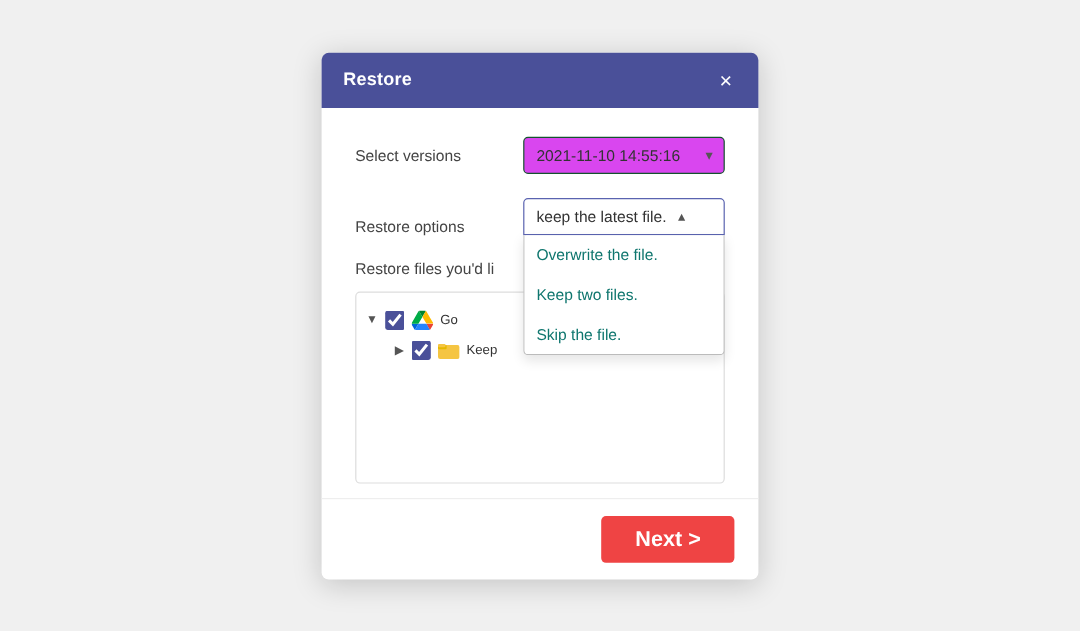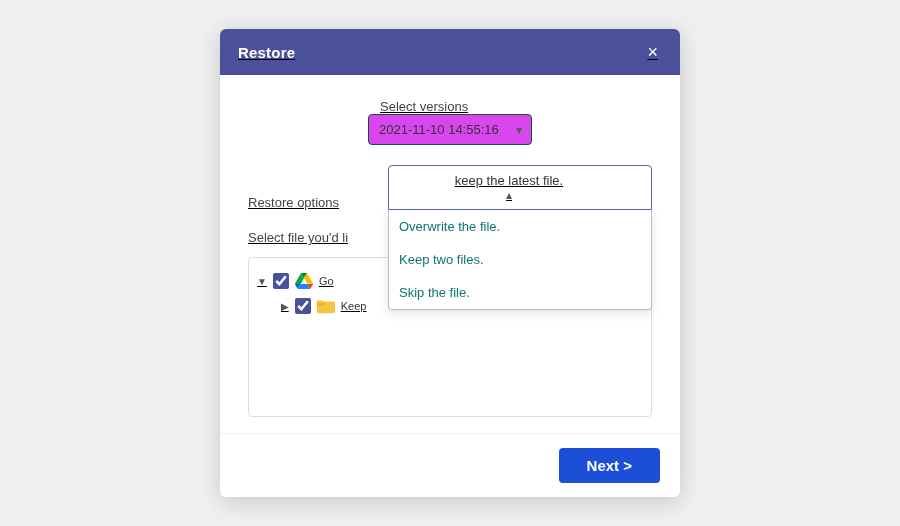--- a/index.html
+++ b/index.html
@@ -8,27 +8,26 @@
       width: 900px;
       height: 526px;
       background: #f0f0f0;
       display: flex;
       align-items: center;
       justify-content: center;
       font-family: Arial, sans-serif;
     }
 
     .dialog {
-      width: 460px;
+      width: 364px;
       background: #fff;
       border-radius: 6px;
       overflow: visible;
       box-shadow: 0 4px 24px rgba(0,0,0,0.18);
       position: relative;
-      text-decoration: underline;
     }
 
     .dialog-header {
       background: #4a5099;
       color: #fff;
       padding: 12px 18px;
       border-radius: 6px 6px 0 0;
       display: flex;
       align-items: center;
       justify-content: space-between;
@@ -52,21 +51,20 @@
 
     .dialog-body {
       padding: 24px 28px 80px 28px;
       position: relative;
     }
 
     .form-row {
       display: flex;
       align-items: center;
       margin-bottom: 20px;
-      flex-direction: column;
     }
 
     .form-label {
       width: 140px;
       font-size: 13px;
       color: #444;
       flex-shrink: 0;
     }
 
     .select-wrapper {
@@ -115,21 +113,20 @@
       border: 1px solid #5a63b0;
       border-radius: 4px 4px 0 0;
       padding: 7px 32px 7px 10px;
       font-size: 13px;
       color: #333;
       background: #fff;
       cursor: pointer;
       display: flex;
       align-items: center;
       justify-content: space-between;
-      flex-direction: column;
     }
 
     .dropdown-selected-text {
       font-size: 13px;
       color: #333;
     }
 
     .dropdown-arrow-up {
       font-size: 12px;
       color: #555;
@@ -213,26 +210,26 @@
       bottom: 0;
       left: 0;
       width: 100%;
       padding: 14px 20px;
       display: flex;
       justify-content: flex-end;
       border-top: 1px solid #eee;
     }
 
     .next-btn {
-      background: #1d4ed8;
+      background: #ef4444;
       color: #fff;
       border: none;
       border-radius: 4px;
       padding: 9px 28px;
-      font-size: 15px;
+      font-size: 18px;
       font-weight: 600;
       cursor: pointer;
     }
 
     .item-name {
       font-size: 11px;
       color: #333;
     }
   </style>
 </head>
@@ -264,21 +261,21 @@
         <div class="dropdown-menu">
           <div class="dropdown-item">Overwrite the file.</div>
           <div class="dropdown-item">Keep two files.</div>
           <div class="dropdown-item">Skip the file.</div>
         </div>
       </div>
     </div>
 
     <div>
       <div class="files-label">
-        <span>Select file you'd li</span>
+        <span>Restore files you'd li</span>
       </div>
       <div class="file-tree">
 
         <div class="tree-item">
           <span class="expand-arrow">▼</span>
           <input type="checkbox" class="checkbox" checked="" style="">
 
           <svg class="gdrive-icon" viewBox="0 0 87.3 78" xmlns="http://www.w3.org/2000/svg">
             <path d="m6.6 66.85 3.85 6.65c.8 1.4 1.95 2.5 3.3 3.3l13.75-23.8h-27.5c0 1.55.4 3.1 1.2 4.5z" fill="#0066da"></path>
             <path d="m43.65 25-13.75-23.8c-1.35.8-2.5 1.9-3.3 3.3l-25.4 44a9.06 9.06 0 0 0 -1.2 4.5h27.5z" fill="#00ac47"></path>

